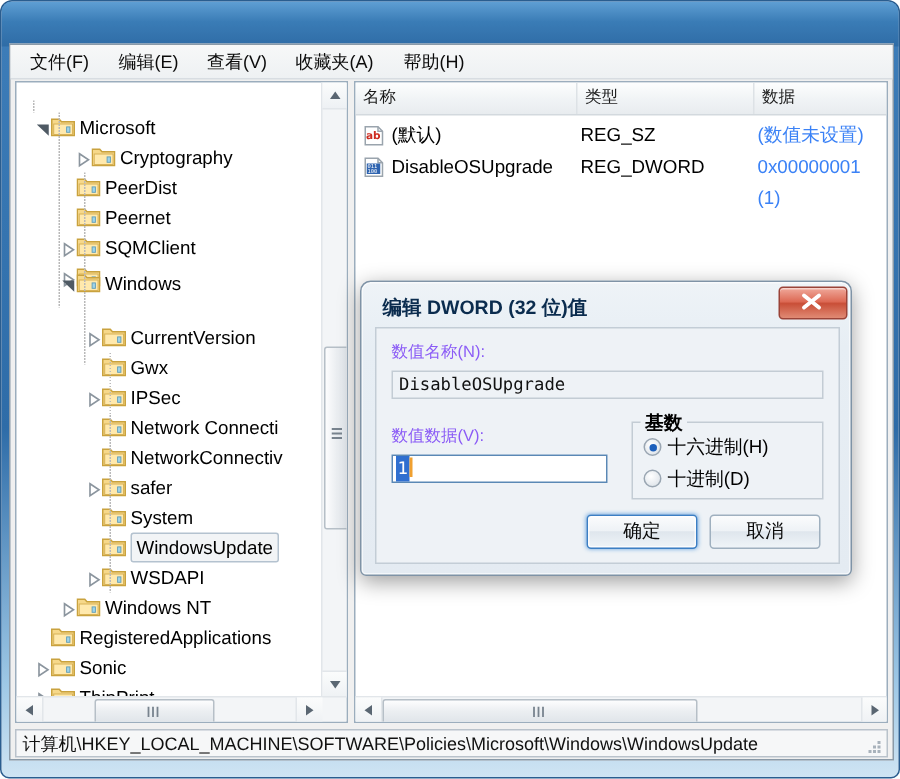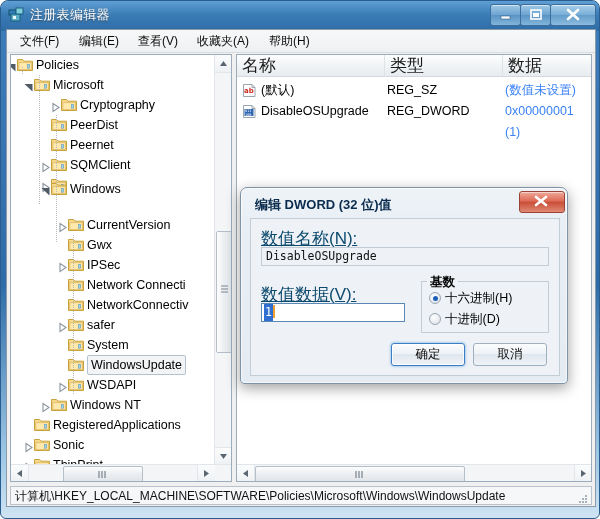--- a/index.html
+++ b/index.html
@@ -55,21 +55,21 @@
   .tsel .tlabel{background:#f2f4f6;border:1px solid #b4c2cf;border-radius:2px;
                 padding:0 3px;line-height:18px;height:18px;top:0px;}
   .tguide{position:absolute;width:1px;background:repeating-linear-gradient(180deg,#b9b9b9 0 1px,transparent 1px 2px);}
 
   
   #listpane{position:absolute;left:229px;top:2px;width:356px;height:428px;
             background:#ffffff;border:1px solid #9badbd;box-sizing:border-box;overflow:hidden;}
   #lhead{position:absolute;left:0;top:0;width:354px;height:21px;
          background:linear-gradient(180deg,#fdfefe 0%,#f1f4f6 50%,#e8ecef 100%);
          border-bottom:1px solid #d3d9de;}
-  .lhcell{position:absolute;top:0;height:21px;font-size:17px;color:#1b1b1b;
+  .lhcell{position:absolute;top:0;height:21px;font-size:11px;color:#1b1b1b;
           line-height:21px;padding-left:5px;box-sizing:border-box;
           border-right:1px solid #dde2e6;cursor:default;}
   .lrow{position:absolute;height:21px;width:354px;}
   .licon{position:absolute;left:5px;top:3px;width:15px;height:15px;}
   .lname{position:absolute;left:24px;top:0;height:21px;line-height:21px;font-size:12.5px;color:#000;}
   .ltype{position:absolute;left:150px;top:0;height:21px;line-height:21px;font-size:12.5px;color:#000;}
   .ldata{position:absolute;left:268px;top:0;height:21px;line-height:21px;font-size:12.5px;color:#3b82f6;}
 
   
   .sb-v{position:absolute;background:#f3f5f7;border-left:1px solid #e2e6ea;}
@@ -95,21 +95,21 @@
           box-shadow:0 4px 14px rgba(0,0,0,.38),0 0 0 1px rgba(255,255,255,.6) inset;}
   #dlg-title{position:absolute;left:14px;top:8px;font-size:13px;color:#0b2c4e;
              white-space:nowrap;font-weight:bold;}
   #dlg-close{position:absolute;left:278px;top:3px;width:44px;height:20px;border-radius:3px;
              border:1px solid #9a4338;cursor:default;
              background:linear-gradient(180deg,#f0a99b 0%,#dd6a55 45%,#c94f38 52%,#e08a74 100%);
              box-shadow:inset 0 1px 0 rgba(255,255,255,.5);}
   #dlg-body{position:absolute;left:9px;top:30px;width:310px;height:158px;
             background:#eef2f6;border:1px solid #c3cdd6;box-sizing:border-box;}
 
-  .dlg-label{position:absolute;font-size:17px;color:#0c4a6e;white-space:nowrap;text-decoration:underline;}
+  .dlg-label{position:absolute;font-size:11px;color:#8b5cf6;white-space:nowrap;}
   #name-field{position:absolute;left:10px;top:28px;width:288px;height:19px;
               background:#eef2f6;border:1px solid #c3ccd4;box-sizing:border-box;
               font-family:"DejaVu Sans Mono","Liberation Mono",monospace;
               font-size:11.5px;color:#111;line-height:17px;padding-left:4px;white-space:nowrap;}
   #data-field{position:absolute;left:10px;top:84px;width:144px;height:19px;
               background:#ffffff;border:1px solid #5a88b5;box-sizing:border-box;
               font-size:12px;line-height:17px;padding-left:2px;}
   #data-sel{display:inline-block;background:#2f6fd0;color:#fff;padding:0 1px;
             font-family:"DejaVu Sans Mono","Liberation Mono",monospace;font-size:11.5px;}
   #data-caret{display:inline-block;width:2px;height:13px;background:#f0a030;
@@ -134,74 +134,35 @@
   #btn-ok{left:140px;border:1px solid #3c7fc4;
           box-shadow:0 0 3px rgba(80,150,220,.85),inset 0 0 0 1px rgba(255,255,255,.75);}
   #btn-cancel{left:222px;}
 </style>
 </head>
 <body>
 
 <div id="window">
   <div id="glass"></div>
 
-  <div id="titlebar">
-    <span id="title-icon">
-      <svg width="17" height="17" viewBox="0 0 17 17">
-        <rect x="1" y="4" width="7" height="5" fill="#2f7fb8" stroke="#18506f"></rect>
-        <rect x="3" y="8" width="9" height="7" fill="#5bb0c8" stroke="#1d5e7d"></rect>
-        <rect x="8" y="2" width="7" height="6" fill="#7fd0dd" stroke="#1d5e7d"></rect>
-        <rect x="5" y="10" width="3" height="3" fill="#eef7fa"></rect>
-      </svg>
-    </span>
-    <span id="title-text">注册表编辑器</span>
-
-    <div class="winbtn" id="btn-min">
-      <svg width="27" height="18" viewBox="0 0 27 18">
-          <rect x="9" y="11" width="9" height="3" fill="#fff" stroke="#2c5d88" stroke-width=".6"></rect>
-        </svg>
-    </div>
-    <div class="winbtn" id="btn-max">
-      <svg width="27" height="18" viewBox="0 0 27 18">
-        <rect x="9" y="5" width="10" height="9" fill="none" stroke="#fff" stroke-width="1.6"></rect>
-        <rect x="11" y="8" width="6" height="4" fill="#fff"></rect>
-      </svg>
-    </div>
-    <div class="winbtn" id="btn-close">
-      <svg width="42" height="18" viewBox="0 0 42 18">
-        <path d="M16 5 L26 14 M26 5 L16 14" stroke="#fff" stroke-width="2.6" stroke-linecap="round"></path>
-      </svg>
-    </div>
-  </div>
 
   <div id="client">
 
     <div id="menubar">
       <div class="menu-item" style="left:6px">文件(F)</div>
       <div class="menu-item" style="left:65px">编辑(E)</div>
       <div class="menu-item" style="left:124px">查看(V)</div>
       <div class="menu-item" style="left:183px">收藏夹(A)</div>
       <div class="menu-item" style="left:255px">帮助(H)</div>
     </div>
 
     <div id="panes">
 
       <div id="treepane">
         <div id="treescroll">
-            <div class="tnode" style="left: 0px; top: 0px; width: 203px;">
-              <span class="tw" style="left: -5px;"><svg width="11" height="11" viewBox="0 0 11 11">
-                  <path d="M1.5 2 L9.5 2 L9.5 9.5 Z" fill="#4f5a64"></path>
-                </svg></span>
-              <span class="tfolder" style="left: 6px;"><svg width="16" height="14" viewBox="0 0 16 14">
-                  <path d="M0.5 2.5 H5.5 L7 4.2 H15.5 V13.5 H0.5 Z" fill="#f6d88a" stroke="#c9a23e" stroke-width="1"></path>
-                  <path d="M1.8 5.6 H14.4 V12.6 H1.8 Z" fill="#ffe9ad" stroke="#d8b256" stroke-width=".7"></path>
-                  <rect x="10.4" y="7.6" width="2.2" height="3.6" fill="#9fd3e8" stroke="#5e9cb8" stroke-width=".6"></rect>
-                </svg></span>
-              <span class="tlabel" style="left: 25px;">Policies</span>
-            </div>
             <div class="tnode" style="left: 0px; top: 20px; width: 203px;">
               <span class="tw" style="left: 12px;"><svg width="11" height="11" viewBox="0 0 11 11">
                   <path d="M1.5 2 L9.5 2 L9.5 9.5 Z" fill="#4f5a64"></path>
                 </svg></span>
               <span class="tfolder" style="left: 23px;"><svg width="16" height="14" viewBox="0 0 16 14">
                   <path d="M0.5 2.5 H5.5 L7 4.2 H15.5 V13.5 H0.5 Z" fill="#f6d88a" stroke="#c9a23e" stroke-width="1"></path>
                   <path d="M1.8 5.6 H14.4 V12.6 H1.8 Z" fill="#ffe9ad" stroke="#d8b256" stroke-width=".7"></path>
                   <rect x="10.4" y="7.6" width="2.2" height="3.6" fill="#9fd3e8" stroke="#5e9cb8" stroke-width=".6"></rect>
                 </svg></span>
               <span class="tlabel" style="left: 42px;">Microsoft</span>

